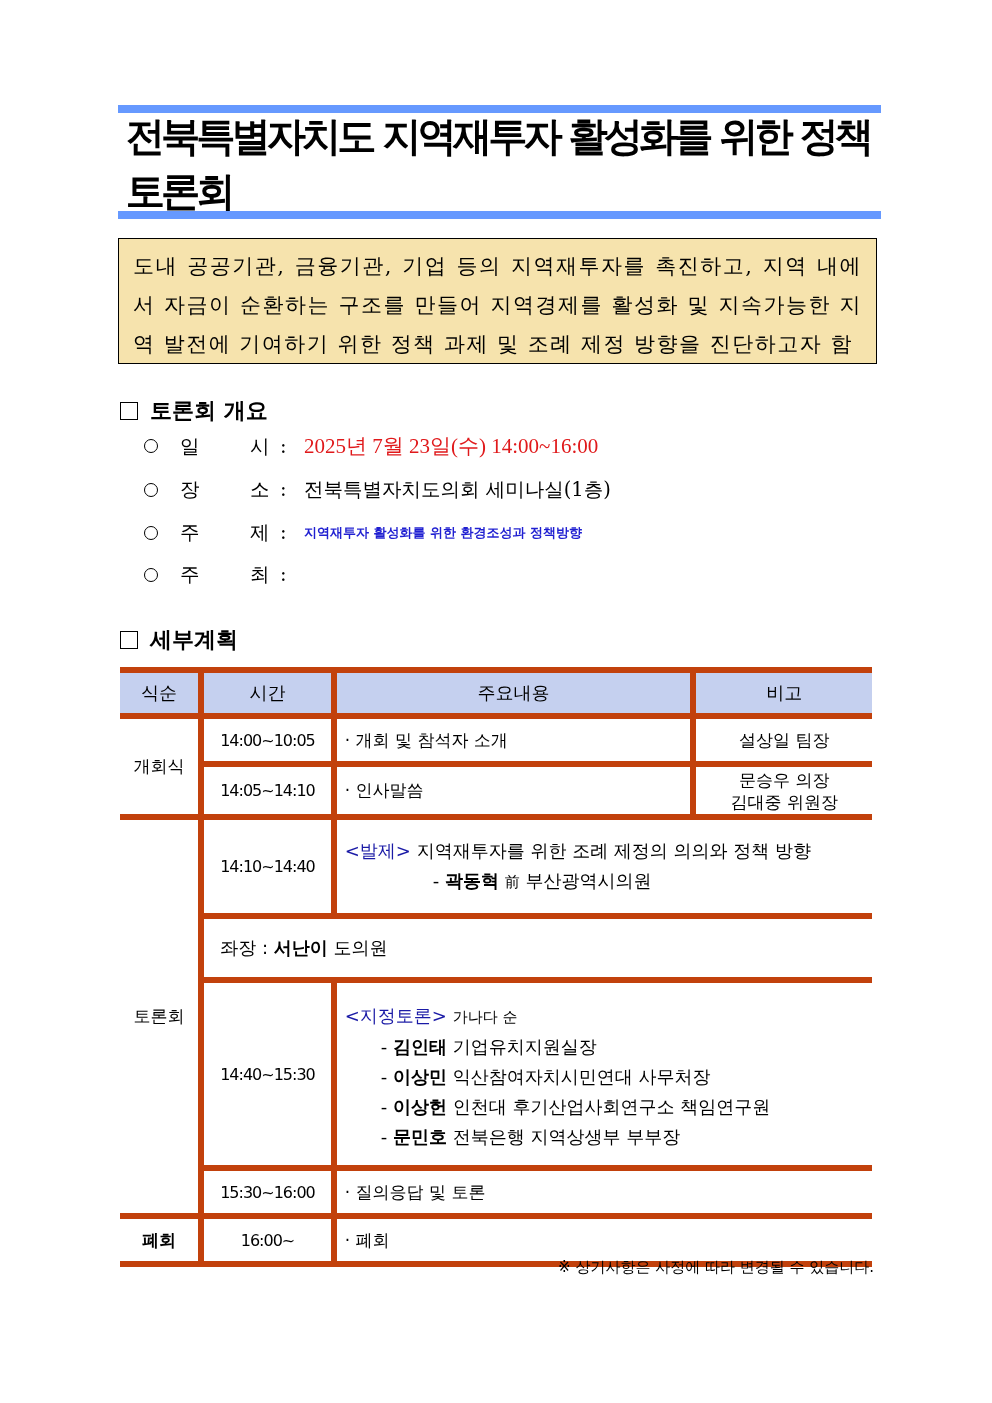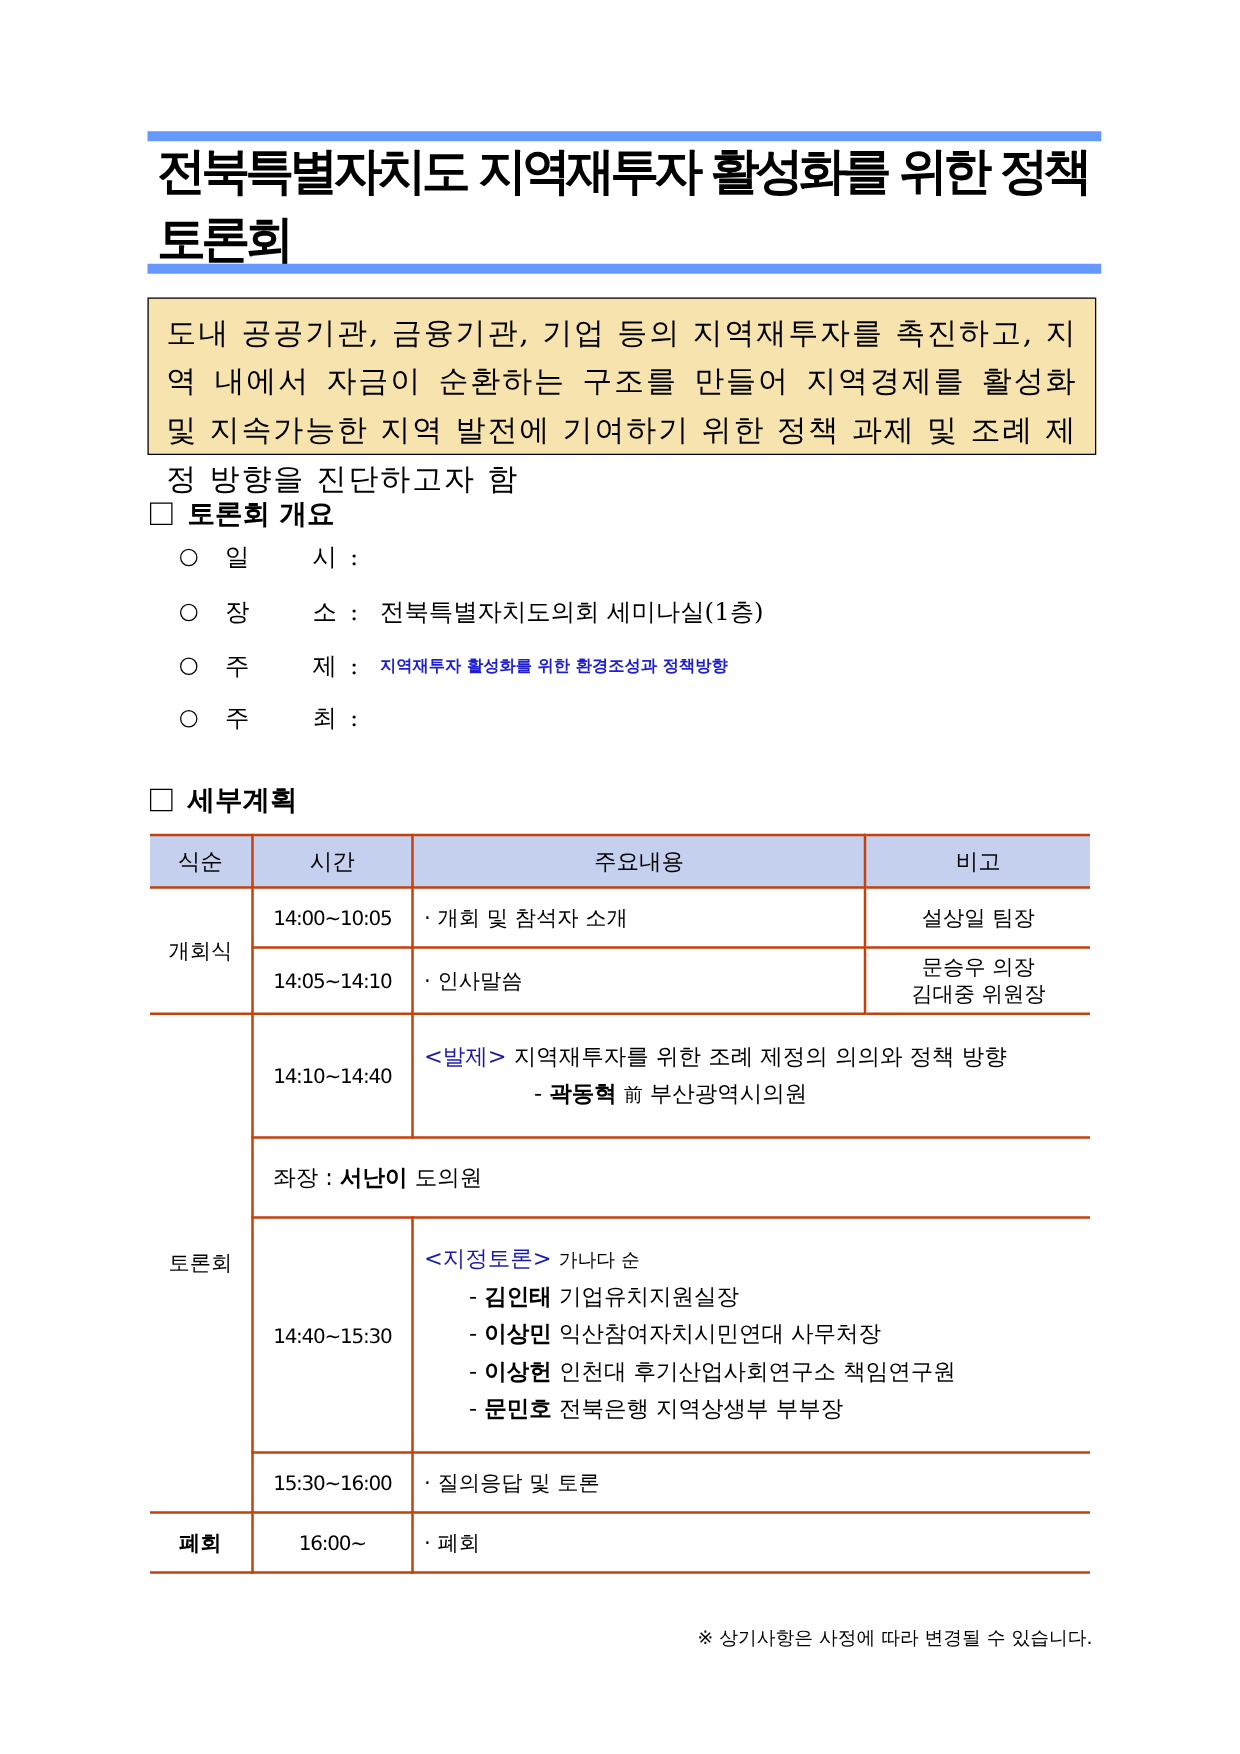--- a/index.html
+++ b/index.html
@@ -1,60 +1,61 @@
 <!DOCTYPE html>
 <html><head>
 <meta charset="utf-8">
 <style>
   html, body { margin: 0; padding: 0; background: #ffffff; }
   body { width: 992px; height: 1403px; position: relative; font-family: "DejaVu Serif", "Liberation Serif", serif; color: #000; }
   .bar { position: absolute; left: 118px; width: 763px; height: 8px; background: #6699ff; }
   .title { position: absolute; left: 118px; top: 118px; width: 763px; height: 92px; display: flex; align-items: center; justify-content: center; font-family: "DejaVu Sans", sans-serif; font-weight: bold; font-size: 40px; letter-spacing: -4px; transform: scaleX(0.98); }
-  .summary { position: absolute; left: 118px; top: 238px; width: 759px; height: 126px; background: #f6e3ad; border: 1.5px solid #000; box-sizing: border-box; padding: 8px 14px; font-size: 24px; line-height: 39px; text-align: justify; letter-spacing: 1.5px; }
+  .summary { position: absolute; left: 118px; top: 238px; width: 759px; height: 126px; background: #f6e3ad; border: 1.5px solid #000; box-sizing: border-box; padding: 8px 14px; font-size: 21px; line-height: 39px; text-align: justify; letter-spacing: 1.5px; }
   .section { position: absolute; left: 120px; font-size: 22px; font-weight: bold; display: flex; align-items: center; gap: 12px; }
   .sq { width: 18px; height: 18px; border: 1.5px solid #000; display: inline-block; box-sizing: border-box; }
   .item { position: absolute; left: 144px; font-size: 19.5px; display: flex; align-items: center; }
   .item .circ { width: 14px; height: 14px; border: 1.5px solid #000; border-radius: 50%; box-sizing: border-box; margin-right: 22px; }
   .item .k1 { width: 70px; }
   .item .k2 { width: 30px; }
   .item .colon { width: 24px; }
   .red { color: #e0191b; font-family: "Liberation Serif", serif; font-size: 21px; }
   .blue { color: #1f1fd1; font-weight: bold; font-family: "DejaVu Sans", sans-serif; font-size: 13px; }
   .bold { font-weight: bold; font-family: "DejaVu Sans", sans-serif; font-size: 18px; }
   table { position: absolute; left: 120px; top: 667px; width: 752px; border-collapse: collapse; font-family: "DejaVu Sans", sans-serif; font-size: 17px; }
-  td, th { border: 2px solid #c2410c; padding: 0 8px; }
+  td, th { border: 6px solid #c2410c; padding: 0 8px; }
   table tr > *:first-child { border-left: none; }
   table tr > *:last-child { border-right: none; }
   th { background: #c5d0ef; font-weight: normal; height: 40px; font-size: 18px; }
   td.c { text-align: center; }
   td.time { text-align: center; font-size: 16px; letter-spacing: -1px; padding: 0 16px; }
   .bl { color: #1a1aa6; }
   .nm { font-weight: bold; }
   .sub { font-size: 15px; }
-  .note { position: absolute; right: 118px; top: 1301px; font-family: "DejaVu Sans", sans-serif; font-size: 15px; }
+  .note { position: absolute; right: 118px; top: 1258px; font-family: "DejaVu Sans", sans-serif; font-size: 15px; }
 </style>
 </head>
 <body>
 
 <div class="bar" style="top:105px"></div>
 <div class="title">전북특별자치도 지역재투자 활성화를 위한 정책 토론회</div>
 <div class="bar" style="top:211px"></div>
 
 <div class="summary">도내 공공기관, 금융기관, 기업 등의 지역재투자를 촉진하고, 지역 내에서 자금이 순환하는 구조를 만들어 지역경제를 활성화 및 지속가능한 지역 발전에 기여하기 위한 정책 과제 및 조례 제정 방향을 진단하고자 함</div>
 
 <div class="section" style="top:396px">
   <span class="sq"></span>
   <span>토론회 개요</span>
 </div>
 
 <div class="item" style="top:432px">
   <span class="circ"></span>
   <span class="k1">일</span>
   <span class="k2">시</span>
   <span class="colon">:</span>
+  <span class="red">2025년 7월 23일(수) 14:00~16:00</span>
 </div>
 <div class="item" style="top:476px">
   <span class="circ"></span>
   <span class="k1">장</span>
   <span class="k2">소</span>
   <span class="colon">:</span>
   <span>전북특별자치도의회 세미나실(1층)</span>
 </div>
 <div class="item" style="top:519px">
   <span class="circ"></span>

